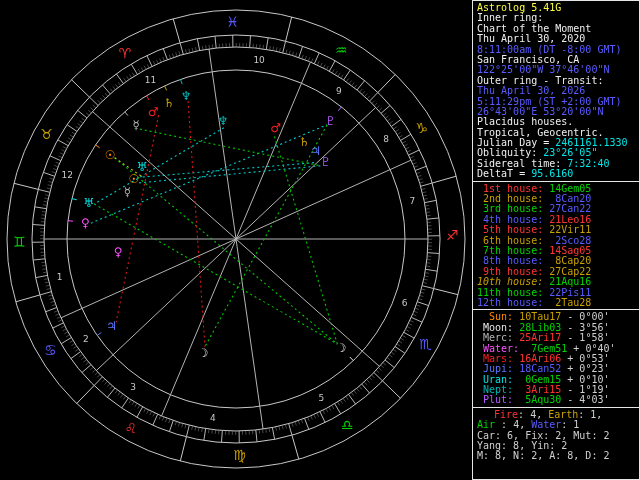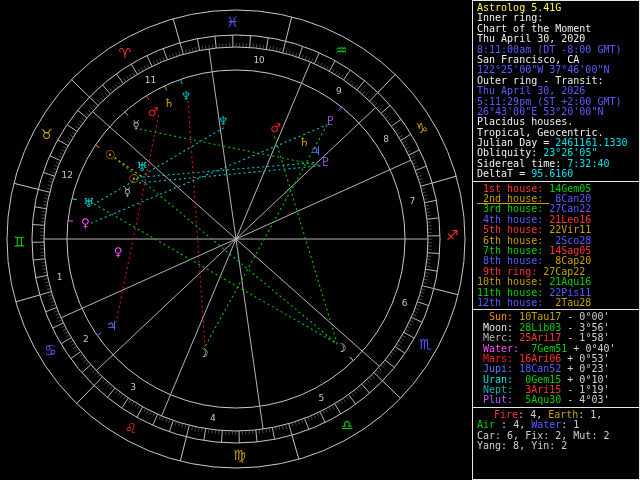--- a/index.html
+++ b/index.html
@@ -502,43 +502,44 @@
       <div class="line"><span style="color: rgb(90, 90, 255);">26°43'00"E 53°20'00"N</span></div>
       <div class="line"><span style="color: rgb(240, 240, 240);">Placidus houses.</span></div>
       <div class="line"><span style="color: rgb(240, 240, 240);">Tropical, Geocentric.</span></div>
       <div class="line"><span style="color: rgb(240, 240, 240);">Julian Day = </span><span style="color: rgb(0, 230, 230);">2461161.1330</span></div>
       <div class="line"><span style="color: rgb(240, 240, 240);">Obliquity: </span><span style="color: rgb(0, 230, 230);">23°26'05"</span></div>
       <div class="line"><span style="color: rgb(240, 240, 240);">Sidereal time: </span><span style="color: rgb(0, 230, 230);">7:32:40</span></div>
       <div class="line"><span style="color: rgb(240, 240, 240);">DeltaT = </span><span style="color: rgb(0, 230, 230);">95.6160</span></div>
     </div>
     <div class="sec">
       <div class="line"><span style="color: rgb(255, 50, 50);"> 1st house: </span><span style="color: rgb(0, 210, 0);">14Gem05</span></div>
-      <div class="line"><span style="color: rgb(200, 160, 0); text-decoration: underline;"> 2nd house: </span><span style="color: rgb(90, 90, 255);"> 8Can20</span></div>
+      <div class="line"><span style="color: rgb(200, 160, 0);"> 2nd house: </span><span style="color: rgb(90, 90, 255);"> 8Can20</span></div>
       <div class="line"><span style="color: rgb(0, 210, 0);"> 3rd house: </span><span style="color: rgb(90, 90, 255);">27Can22</span></div>
       <div class="line"><span style="color: rgb(90, 90, 255);"> 4th house: </span><span style="color: rgb(255, 50, 50);">21Leo16</span></div>
       <div class="line"><span style="color: rgb(255, 50, 50);"> 5th house: </span><span style="color: rgb(200, 160, 0);">22Vir11</span></div>
       <div class="line"><span style="color: rgb(200, 160, 0);"> 6th house: </span><span style="color: rgb(90, 90, 255);"> 2Sco28</span></div>
       <div class="line"><span style="color: rgb(0, 210, 0);"> 7th house: </span><span style="color: rgb(255, 50, 50);">14Sag05</span></div>
       <div class="line"><span style="color: rgb(90, 90, 255); margin-top: 43px;"> 8th house: </span><span style="color: rgb(200, 160, 0);"> 8Cap20</span></div>
-      <div class="line"><span style="color: rgb(255, 50, 50);"> 9th ring: </span><span style="color: rgb(200, 160, 0);">27Cap22</span></div>
-      <div class="line"><span style="color: rgb(200, 160, 0);">10th house: </span><span style="color: rgb(0, 210, 0);">21Aqu16</span></div>
+      <div class="line"><span style="color: rgb(255, 50, 50);"> 9th house: </span><span style="color: rgb(200, 160, 0);">27Cap22</span></div>
+      <div class="line"><span style="color: rgb(200, 160, 0); font-style: italic;">10th house: </span><span style="color: rgb(0, 210, 0);">21Aqu16</span></div>
       <div class="line"><span style="color: rgb(0, 210, 0);">11th house: </span><span style="color: rgb(90, 90, 255);">22Pis11</span></div>
       <div class="line"><span style="color: rgb(90, 90, 255);">12th house: </span><span style="color: rgb(200, 160, 0);"> 2Tau28</span></div>
     </div>
     <div class="sec">
       <div class="line"><span style="color: rgb(255, 140, 0);">  Sun: </span><span style="color: rgb(200, 160, 0);">10Tau17</span><span style="color: rgb(208, 208, 208);"> - 0°00'</span></div>
       <div class="line"><span style="color: rgb(230, 230, 230);"> Moon: </span><span style="color: rgb(0, 210, 0);">28Lib03</span><span style="color: rgb(208, 208, 208);"> - 3°56'</span></div>
       <div class="line"><span style="color: rgb(180, 180, 180);"> Merc: </span><span style="color: rgb(255, 50, 50);">25Ari17</span><span style="color: rgb(208, 208, 208);"> - 1°58'</span></div>
       <div class="line"><span style="color: rgb(255, 80, 255);"> Water: </span><span style="color: rgb(0, 210, 0);"> 7Gem51</span><span style="color: rgb(208, 208, 208);"> + 0°40'</span></div>
       <div class="line"><span style="color: rgb(255, 30, 30); text-align: center;"> Mars: </span><span style="color: rgb(255, 50, 50);">16Ari06</span><span style="color: rgb(208, 208, 208);"> + 0°53'</span></div>
       <div class="line"><span style="color: rgb(90, 120, 255);"> Jupi: </span><span style="color: rgb(90, 90, 255);">18Can52</span><span style="color: rgb(208, 208, 208);"> + 0°23'</span></div>
       <div class="line"><span style="color: rgb(0, 230, 230);"> Uran: </span><span style="color: rgb(0, 210, 0);"> 0Gem15</span><span style="color: rgb(208, 208, 208);"> + 0°10'</span></div>
       <div class="line"><span style="color: rgb(0, 180, 180);"> Nept: </span><span style="color: rgb(255, 50, 50);"> 3Ari15</span><span style="color: rgb(208, 208, 208);"> - 1°19'</span></div>
       <div class="line"><span style="color: rgb(180, 90, 255);"> Plut: </span><span style="color: rgb(0, 210, 0);"> 5Aqu30</span><span style="color: rgb(208, 208, 208);"> - 4°03'</span></div>
     </div>
     <div class="sec totals">
       <div class="line"><span style="color: rgb(255, 50, 50); margin-left: 17px;">Fire</span><span style="color: rgb(208, 208, 208);">: 4, </span><span style="color: rgb(200, 160, 0);">Earth</span><span style="color: rgb(208, 208, 208);">: 1,</span></div>
       <div class="line"><span style="color: rgb(0, 210, 0);">Air </span><span style="color: rgb(208, 208, 208);">: 4, </span><span style="color: rgb(90, 90, 255);">Water</span><span style="color: rgb(208, 208, 208);">: 1</span></div>
       <div class="line"><span style="color: rgb(208, 208, 208);">Car: 6, Fix: 2, Mut: 2</span></div>
       <div class="line"><span style="color: rgb(208, 208, 208);">Yang: 8, Yin: 2</span></div>
+      <div class="line"><span style="color: rgb(208, 208, 208);">M: 8, N: 2, A: 8, D: 2</span></div>
     </div>
   </div>
 </div>
 
 </body></html>

